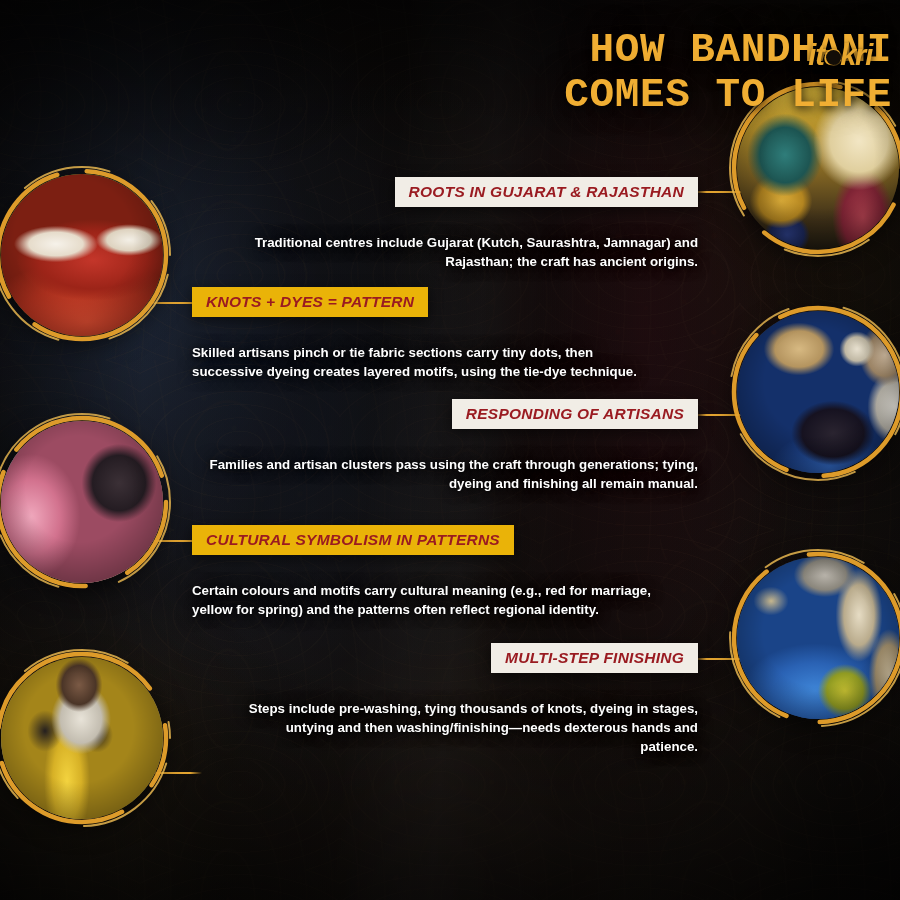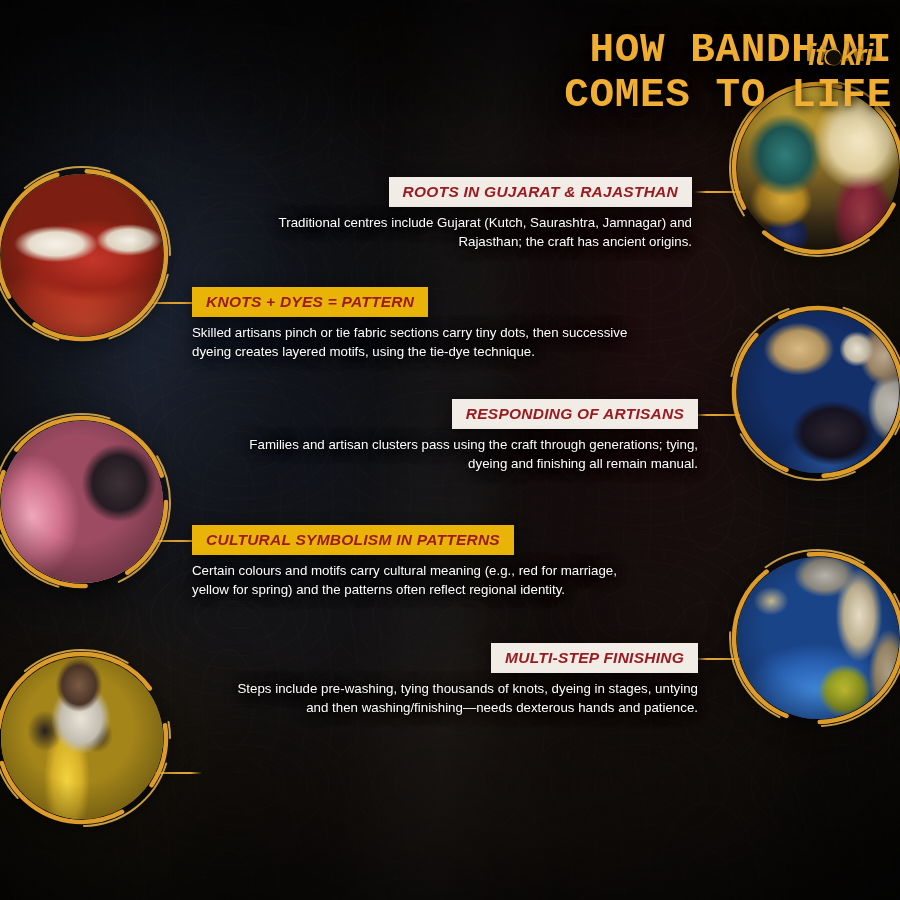--- a/index.html
+++ b/index.html
@@ -150,23 +150,23 @@
     font-style:italic;
     letter-spacing:.25px;
     white-space:nowrap;
     line-height:1.12;
     box-shadow:0 3px 14px rgba(0,0,0,.55);
   }
   .badge.cream { background:#F1EDE6; color:#9A1B21; }
   .badge.gold  { background:#eab308; color:#9A1B21; }
 
   .body-text {
-    margin-top:7px;
+    margin-top:27px;
     font-size:13.3px;
-    font-weight:normal;
+    font-weight:bold;
     line-height:1.40;
     color:#FFFFFF;
     text-shadow:0 1px 5px rgba(0,0,0,.92), 0 0 16px rgba(0,0,0,.6);
   }
   .align-right { text-align:right; }
   .align-left  { text-align:left; }
 </style>
 </head>
 <body>
 
@@ -329,21 +329,21 @@
     </div>
   </div>
 
   <div class="connector" style="left:694px; top:191px; width:56px;"></div>
   <div class="connector" style="left:148px; top:302px; width:54px;"></div>
   <div class="connector" style="left:694px; top:414px; width:56px;"></div>
   <div class="connector" style="left:148px; top:540px; width:54px;"></div>
   <div class="connector" style="left:694px; top:658px; width:56px;"></div>
   <div class="connector" style="left:148px; top:772px; width:54px;"></div>
 
-  <div class="block align-right" style="right:208px; top:177px; width:470px;">
+  <div class="block align-right" style="right:202px; top:177px; width:470px;">
     <div class="badge cream">ROOTS IN GUJARAT &amp; RAJASTHAN</div>
     <div class="body-text">Traditional centres include Gujarat (Kutch, Saurashtra, Jamnagar) and Rajasthan; the craft has ancient origins.</div>
   </div>
 
   <div class="block align-left" style="left:192px; top:287px; width:450px;">
     <div class="badge gold">KNOTS + DYES = PATTERN</div>
     <div class="body-text">Skilled artisans pinch or tie fabric sections carry tiny dots, then successive dyeing creates layered motifs, using the tie-dye technique.</div>
   </div>
 
   <div class="block align-right" style="right:202px; top:399px; width:490px;">

